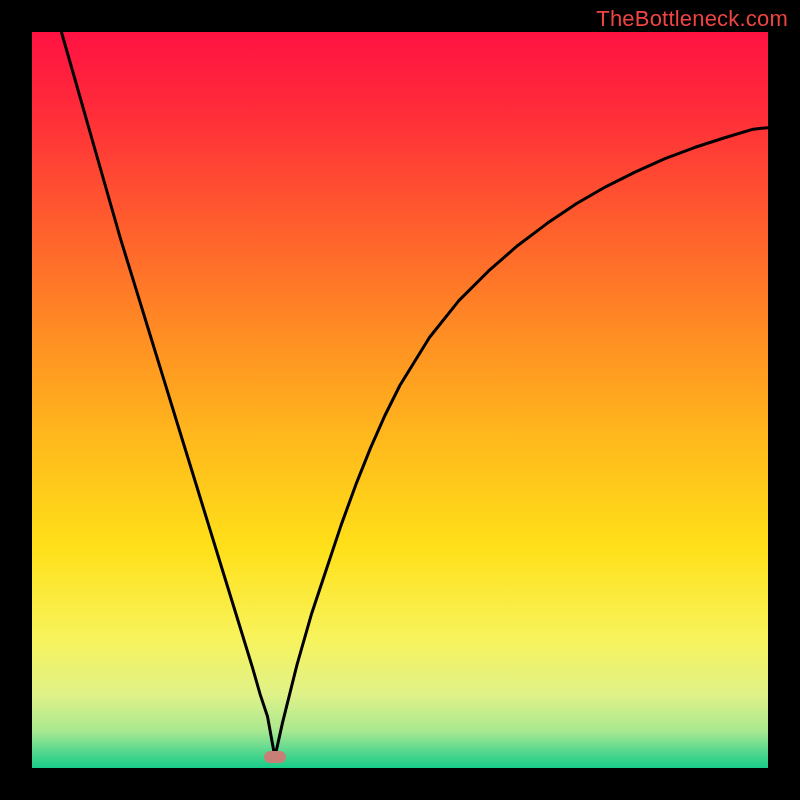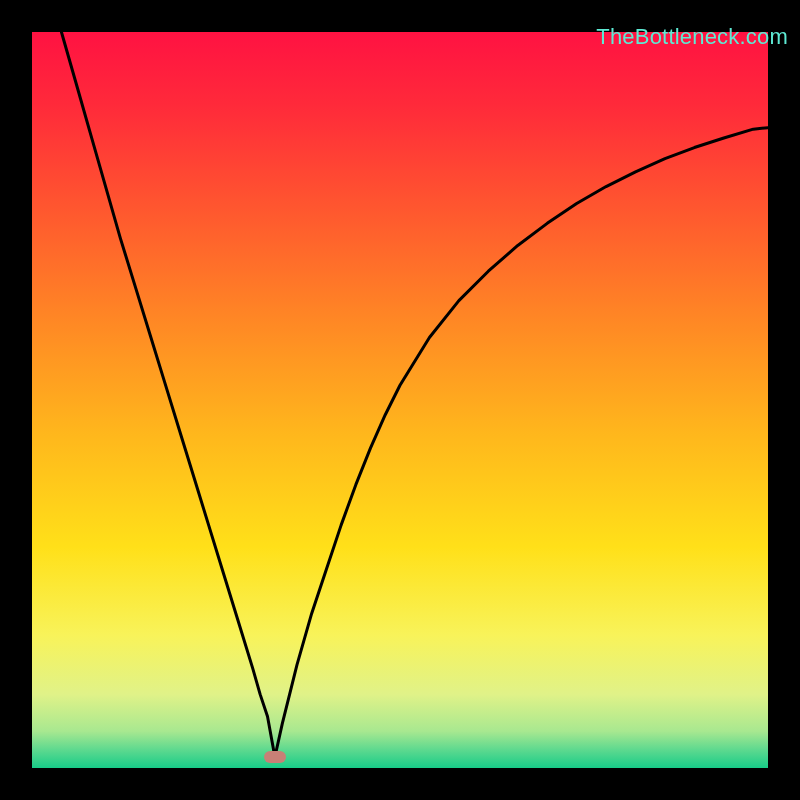--- a/index.html
+++ b/index.html
@@ -17,26 +17,26 @@
     width: 736px;
     height: 736px;
     overflow: hidden;
   }
   .gradient {
     position: absolute;
     inset: 0;
   }
   .watermark {
     position: absolute;
-    top: 24px;
+    top: 6px;
     right: 12px;
     font-family: Arial, Helvetica, sans-serif;
     font-size: 22px;
     font-weight: 500;
-    color: #5eead4;
+    color: #ef4444;
     letter-spacing: 0.2px;
     user-select: none;
   }
   svg.curve { position: absolute; inset: 0; }
   .marker {
     position: absolute;
     width: 22px;
     height: 12px;
     background: #c88076;
     border-radius: 9px;

